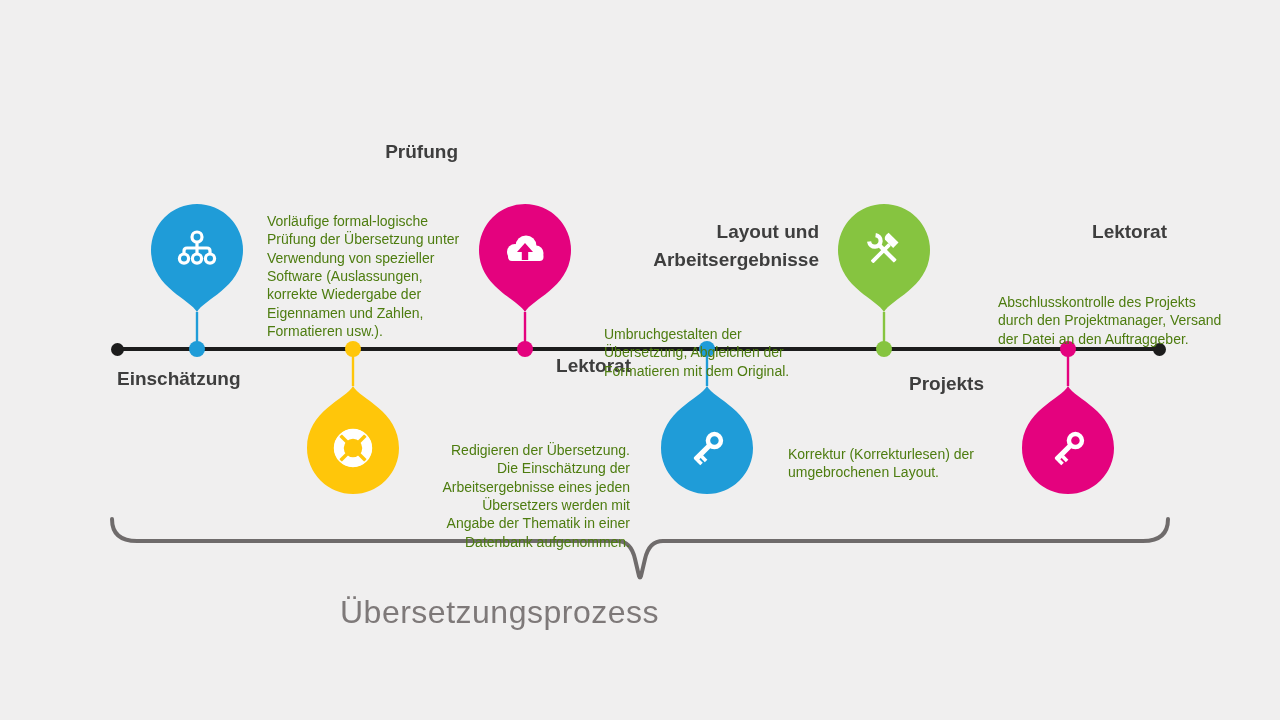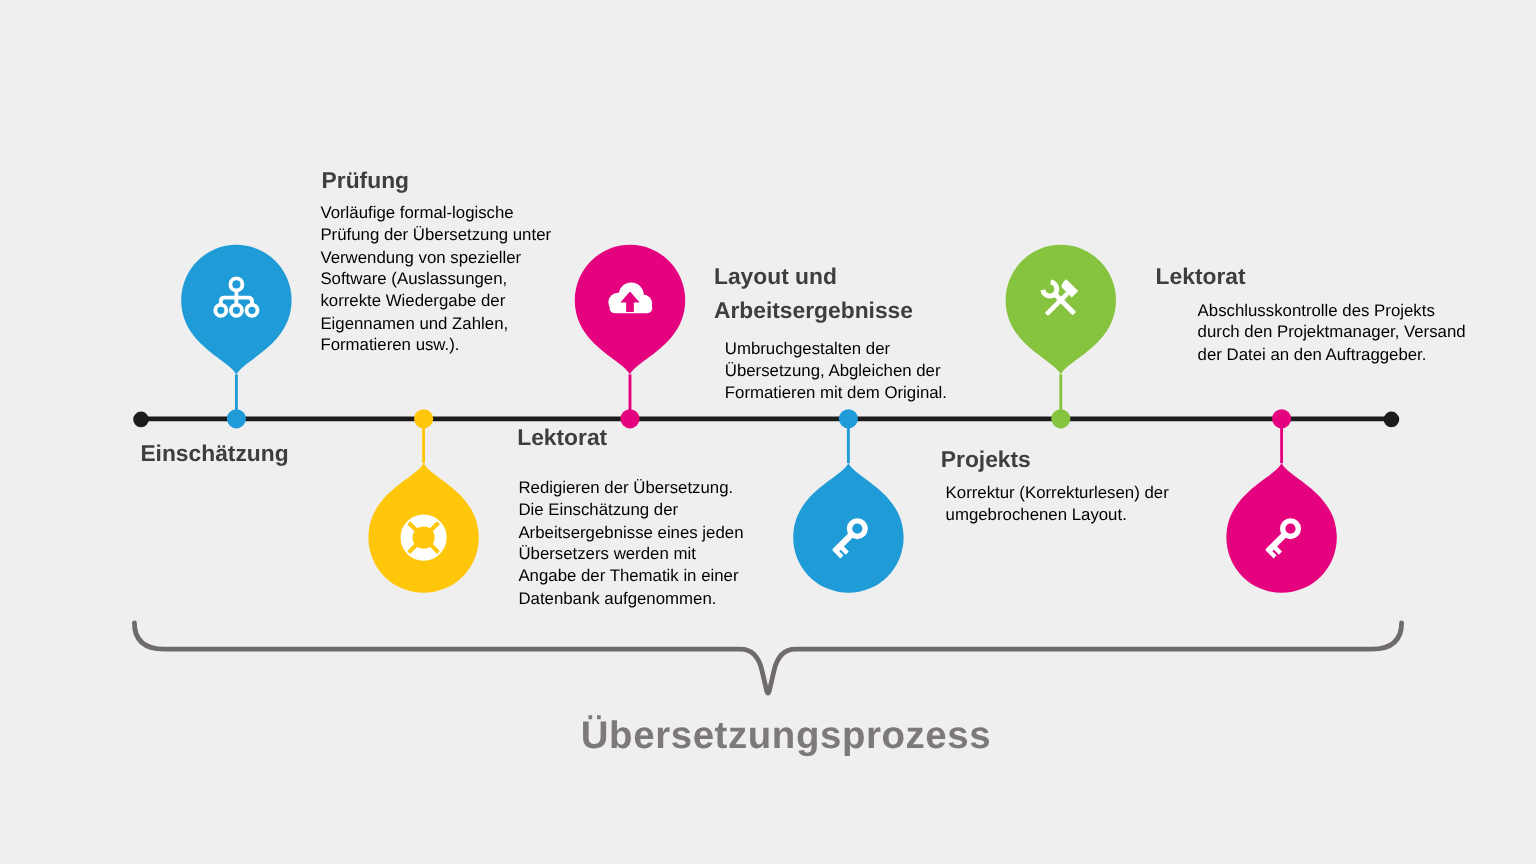--- a/index.html
+++ b/index.html
@@ -24,29 +24,29 @@
   svg.marker .w-s{stroke:#fff;fill:none;}
   svg.marker .w-f{fill:#fff;stroke:none;}
   svg.marker .cut{stroke:var(--c);}
   svg.marker .af{fill:var(--c);}
   
   .step-title{
     position:absolute;font-size:19px;font-weight:bold;color:#3e3e3e;
     line-height:1.45;z-index:4;
   }
   .step-desc{
-    position:absolute;font-size:14px;color:#000000;line-height:1.31;z-index:4;
+    position:absolute;font-size:14px;color:#4d7c0f;line-height:1.31;z-index:4;margin-top:44px;
   }
-  .t-center{text-align:left;}
+  .t-center{text-align:right;}
   .t-left{text-align:left;}
   
   svg.brace{position:absolute;left:105px;top:515px;z-index:2;}
   .footer-title{
-    position:absolute;left:340px;top:594px;width:630px;text-align:center;
-    font-size:32px;font-weight:700;color:#7e7979;letter-spacing:0.5px;z-index:4;
+    position:absolute;left:340px;top:594px;width:630px;
+    font-size:32px;font-weight:400;color:#7e7979;letter-spacing:0.5px;z-index:4;
   }
 </style>
 </head>
 <body>
 
 <div class="timeline-line"></div>
 <div class="end-dot" style="left:111px"></div>
 <div class="end-dot" style="left:1153px"></div>
 
 <svg class="marker" style="left: 137px; top: 197px; --c: #1f9cd8;" width="120" height="162" viewBox="-60 -152 120 162">

